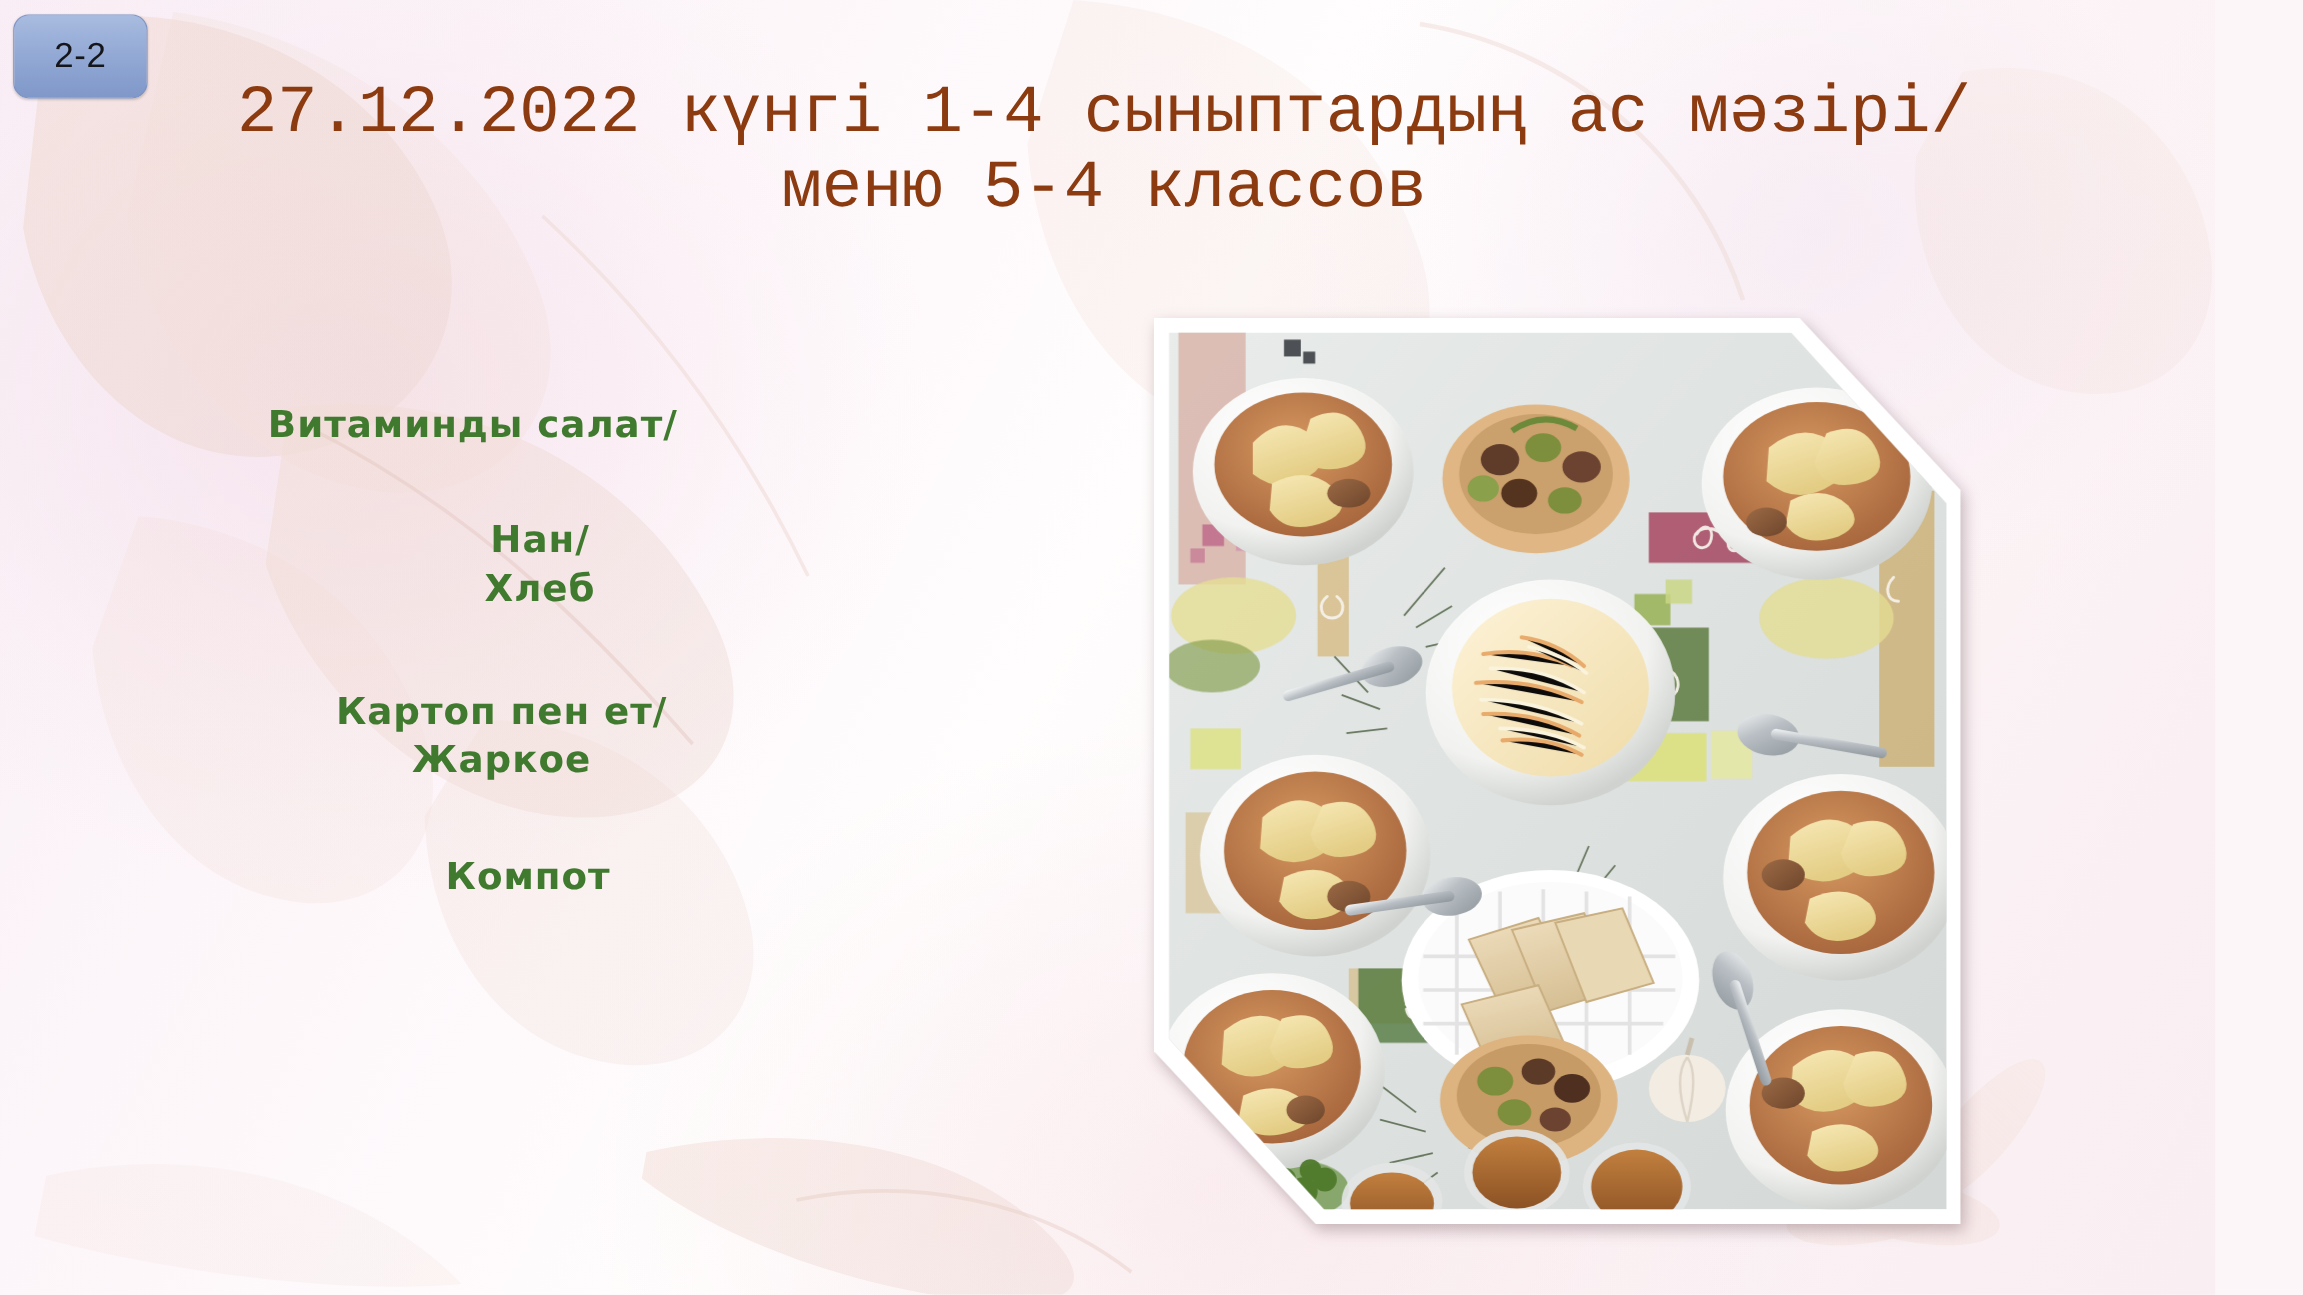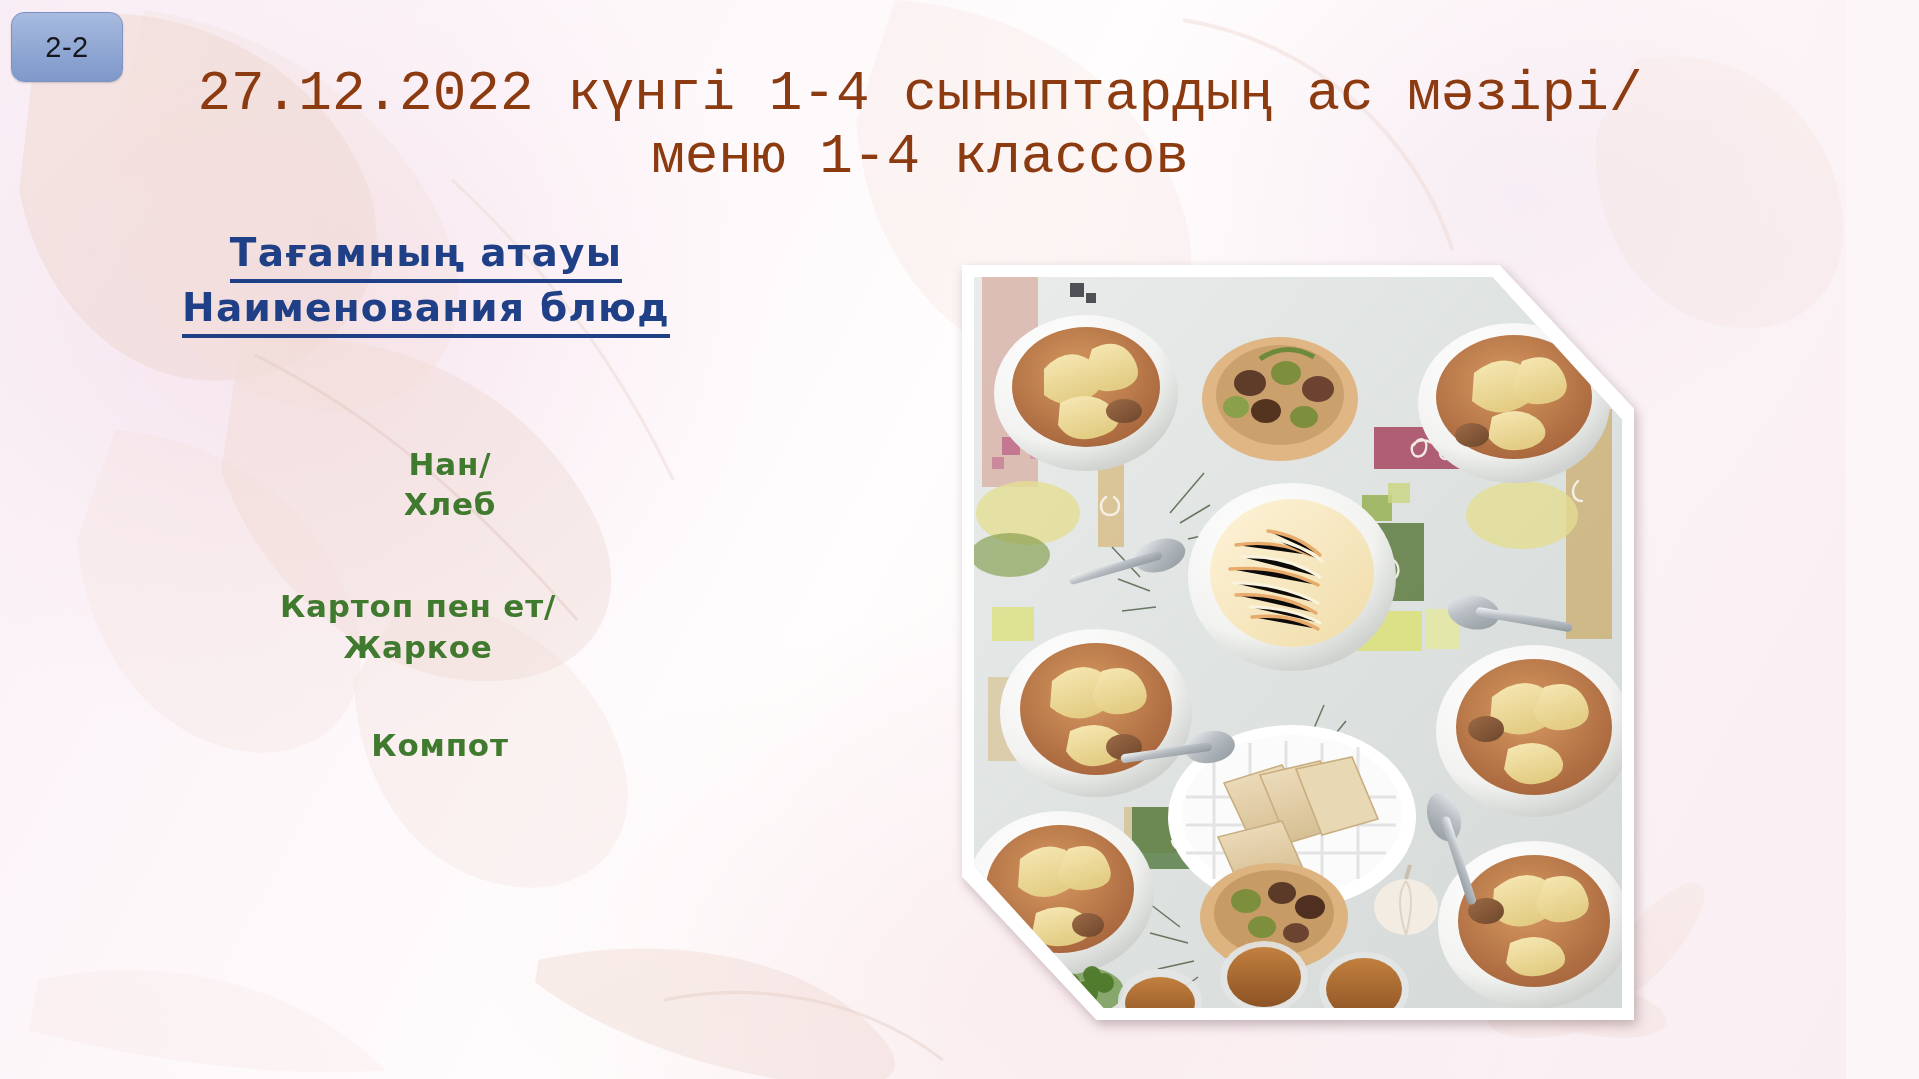--- a/index.html
+++ b/index.html
@@ -198,33 +198,30 @@
 
       <path d="M 470 180 C 560 260 640 360 700 480" stroke="#eed8d2" stroke-width="3" fill="none" opacity="0.5"></path>
       <path d="M 1180 430 C 1120 560 1090 700 1100 840" stroke="#f0ddd8" stroke-width="3" fill="none" opacity="0.28"></path>
     </svg>
   </div>
 
   <div class="page-badge">2-2</div>
 
   <div class="title">
     <span>27.12.2022 күнгі 1-4 сыныптардың ас мәзірі/</span>
-    <span class="line2">меню 1-4 классов</span>
+    <span class="line2">меню 5-4 классов</span>
   </div>
 
   <div class="menu-col">
 
-    <div class="menu-heading">
-      <div><span class="hl">Тағамның атауы</span></div>
-      <div><span class="hl">Наименования блюд</span></div>
-    </div>
 
     <div class="menu-items">
 
       <div class="menu-item mi-1">
+        <span class="ln">Витаминды салат/</span>
       </div>
 
       <div class="menu-item mi-3">
         <span class="ln">Нан/</span>
         <span class="ln">Хлеб</span>
       </div>
 
       <div class="menu-item mi-2">
         <span class="ln">Картоп пен ет/</span>
         <span class="ln">Жаркое</span>

